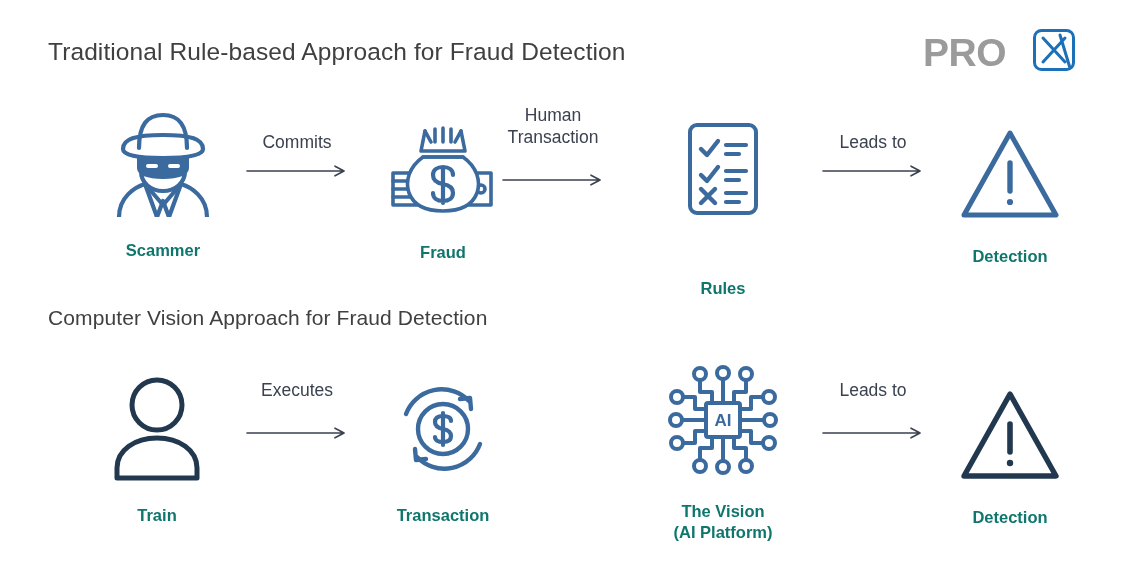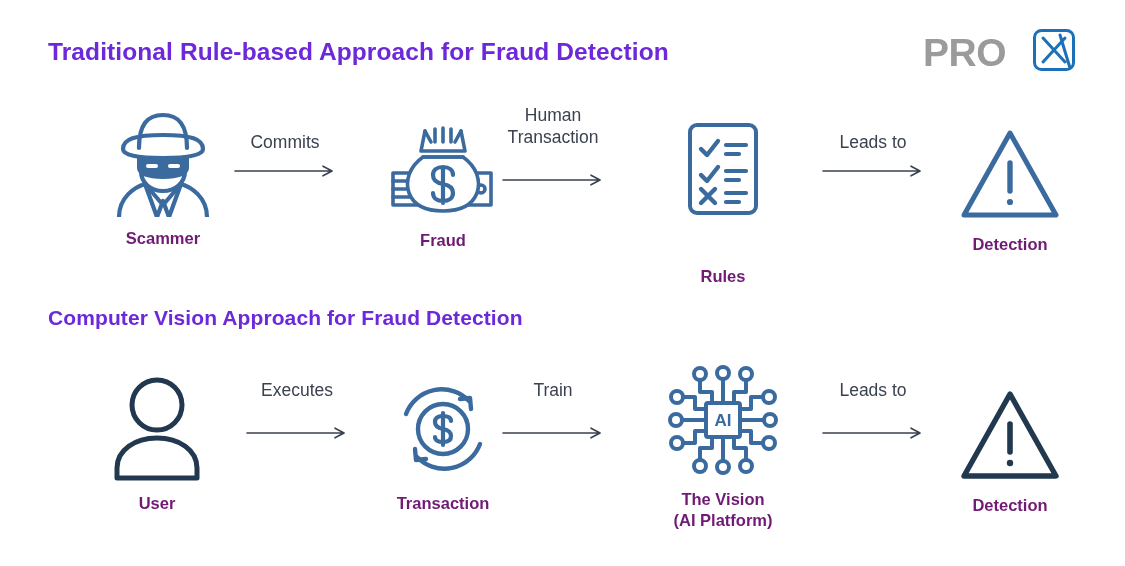--- a/index.html
+++ b/index.html
@@ -6,22 +6,22 @@
   body{
     width:1125px;height:566px;background:#ffffff;
     font-family:"Liberation Sans", sans-serif;
     overflow:hidden;position:relative;
   }
   .page{position:relative;width:1125px;height:566px;}
 
   
   .section-title{
     position:absolute;
-    color:#6d28d9;
-    font-weight:700;
+    color:#404040;
+    font-weight:400;
     white-space:nowrap;
     letter-spacing:.1px;
   }
   #title-1{left:48px;top:38px;font-size:24.5px;}
   #title-2{left:48px;top:306px;font-size:21px;text-align:right;}
 
   .logo{
     position:absolute;left:923px;top:29px;
     display:flex;align-items:center;height:46px;gap:26px;
   }
@@ -36,22 +36,22 @@
   #row-1{top:105px;}
   #row-2{top:370px;}
 
   .node{
     position:absolute;
     display:flex;flex-direction:column;align-items:center;
     width:170px;
   }
   .node .art{height:112px;display:flex;align-items:flex-end;justify-content:center;}
   .node .caption{
-    margin-top:11px;
-    font-size:16.5px;font-weight:bold;color:#701a75;
+    margin-top:23px;
+    font-size:16.5px;font-weight:bold;color:#0f766e;
     text-align:center;line-height:1.28;white-space:nowrap;
   }
 
   
   .arrow-group{
     position:absolute;
     width:150px;
     display:flex;flex-direction:column;align-items:center;
   }
   .arrow-label{
@@ -59,21 +59,21 @@
     text-align:right;line-height:1.25;white-space:nowrap;
   }
   .arrow-line{margin-top:10px;}
 
   
   #node-scammer{left:78px;top:0;}
   #node-fraud{left:358px;top:2px;}
   #node-rules{left:638px;top:6px;gap:32px;}
   #node-detection-1{left:925px;top:6px;}
 
-  #arr-commits{left:210px;top:27px;}
+  #arr-commits{left:222px;top:27px;}
   #arr-human{left:478px;top:0px;}
   #arr-leads-1{left:798px;top:27px;}
 
   
   #node-user{left:72px;top:0;}
   #node-transaction{left:358px;top:0;}
   #node-engine{left:638px;top:-4px;}
   #node-detection-2{left:925px;top:2px;}
 
   #arr-executes{left:222px;top:10px;}
@@ -214,21 +214,21 @@
 
     <div class="node" id="node-user">
       <div class="art">
         <svg width="98" height="108" viewBox="0 0 98 108">
           <g fill="none" stroke="#22384f" stroke-width="5" stroke-linejoin="round" stroke-linecap="round">
             <circle cx="49" cy="31" r="25"></circle>
             <path d="M9 104 L9 94 C9 76 27 64 49 64 C71 64 89 76 89 94 L89 104 Z"></path>
           </g>
         </svg>
       </div>
-      <div class="caption">User</div>
+      <div class="caption">Train</div>
     </div>
 
     <div class="arrow-group" id="arr-executes">
       <div class="arrow-label">Executes</div>
       <div class="arrow-line" style="margin-top:24px">
         <svg width="104" height="14" viewBox="0 0 104 14">
           <path d="M2 7 L98 7 M90 2.2 L99 7 L90 11.8" fill="none" stroke="#3a4250" stroke-width="1.6" stroke-linecap="round" stroke-linejoin="round"></path>
         </svg>
       </div>
     </div>
@@ -247,28 +247,20 @@
             <circle cx="53" cy="53" r="25"></circle>
 
             <path d="M53 37 L53 69" stroke-width="4.2"></path>
             <path d="M61 45 C61 42 58 40 53 40 C48 40 45 42 45 46 C45 50 48 52 53 53 C58 54 61 56 61 60 C61 64 58 66 53 66 C48 66 45 64 45 61" stroke-width="4.2"></path>
           </g>
         </svg>
       </div>
       <div class="caption">Transaction</div>
     </div>
 
-    <div class="arrow-group" id="arr-train">
-      <div class="arrow-label">Train</div>
-      <div class="arrow-line" style="margin-top:24px">
-        <svg width="104" height="14" viewBox="0 0 104 14">
-          <path d="M2 7 L98 7 M90 2.2 L99 7 L90 11.8" fill="none" stroke="#3a4250" stroke-width="1.6" stroke-linecap="round" stroke-linejoin="round"></path>
-        </svg>
-      </div>
-    </div>
 
     <div class="node" id="node-engine">
       <div class="art">
         <svg width="116" height="116" viewBox="0 0 116 116">
           <g fill="none" stroke="#3a6a9e" stroke-width="4" stroke-linecap="round" stroke-linejoin="round">
 
             <rect x="41" y="41" width="34" height="34" rx="2"></rect>
 
             <path d="M35 18 L35 30 L47 30 L47 41"></path>
             <path d="M58 17 L58 41"></path>

